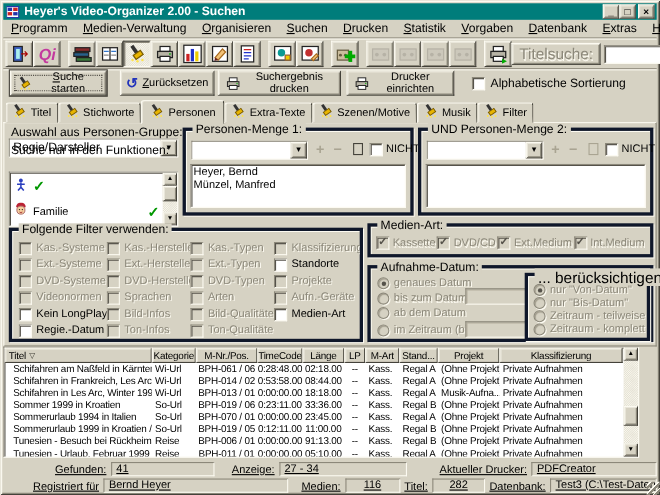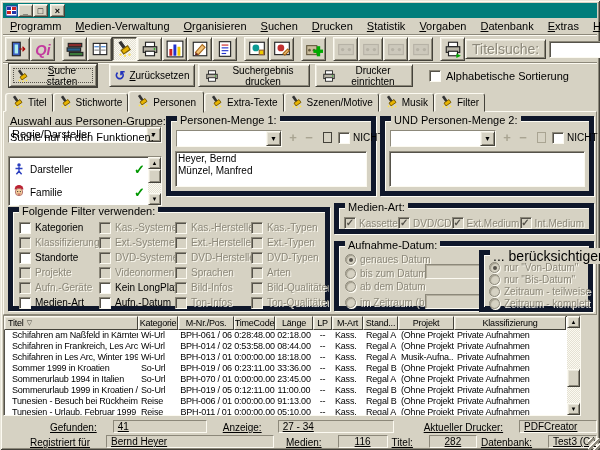--- a/index.html
+++ b/index.html
@@ -13,21 +13,21 @@
     position:absolute; left:0; top:0; width:600px; height:450px; background:#d6d2c3;
     box-shadow: inset 1px 1px 0 #e9e6da, inset -1px -1px 0 #44423a,
                 inset 2px 2px 0 #fcfaf1, inset -2px -2px 0 #8c887a;
   }
   
   .up   { background:#d6d2c3; border:1px solid; border-color:#fcfaf1 #44423a #44423a #fcfaf1;
           box-shadow: inset 1px 1px 0 #e9e6da, inset -1px -1px 0 #8c887a; }
   .field{ background:#fff; border:1px solid; border-color:#8c887a #fcfaf1 #fcfaf1 #8c887a;
           box-shadow: inset 1px 1px 0 #55524a; }
   .sfield{ background:#d6d2c3; border:1px solid; border-color:#8c887a #fcfaf1 #fcfaf1 #8c887a;
-          padding:0 4px; white-space:nowrap; overflow:hidden; display:flex; align-items:center;margin-left:12px; }
+          padding:0 4px; white-space:nowrap; overflow:hidden; display:flex; align-items:center; }
   .checker { background-color:#e4e1d4;
     background-image:linear-gradient(45deg,#fcfaf1 25%,transparent 25%,transparent 75%,#fcfaf1 75%),
                      linear-gradient(45deg,#fcfaf1 25%,transparent 25%,transparent 75%,#fcfaf1 75%);
     background-size:2px 2px; background-position:0 0,1px 1px; }
 
   
   .titlebar { position:absolute; left:3px; top:3px; right:3px; height:15px; background:#007d7b;
     color:#fff; display:flex; align-items:center; padding:0 2px; }
   .title-icon { width:12px; height:12px; margin-left:1px; }
   .title-text { font-weight:bold; font-size:11px; margin-left:4px; flex:1; white-space:nowrap; overflow:hidden; }
@@ -99,21 +99,21 @@
   .fl-item { height:23px; display:flex; align-items:center; padding:2px 3px 0 3px; gap:4px; }
   .fl-item svg { width:14px; height:14px; flex:0 0 auto; }
   .fl-label { flex:1; font-size:10px; }
   .fl-check { color:#009700; font-weight:bold; font-size:13px; line-height:10px; }
 
   .vscroll { width:13px; display:flex; flex-direction:column; flex:0 0 auto; }
   .sc-btn { height:12px; font-size:6px; line-height:10px; text-align:center; color:#000; padding:0; flex:0 0 auto; }
   .sc-track { flex:1; position:relative; }
   .sc-thumb { position:absolute; left:0; right:0; }
 
-  .group { position:absolute; border:5px solid #0f172a; box-shadow:inset 1px 1px 0 #fcfaf1, 1px 1px 0 #fcfaf1; }
+  .group { position:absolute; border:3px solid #0f172a; box-shadow:inset 1px 1px 0 #fcfaf1, 1px 1px 0 #fcfaf1; }
   .legend { position:absolute; top:-7px; left:6px; background:#d6d2c3; padding:0 3px; white-space:nowrap; }
 
   .menge-tools { position:absolute; top:9px; display:flex; align-items:center; }
   .pm-op { color:#a9a492; font-weight:bold; font-size:13px; width:16px; text-align:center; }
   .pm-sq { width:9px; height:11px; border:1px solid #44423a; background:#d6d2c3; margin:0 6px; }
   .pm-sq.dis { border-color:#a9a492; }
   .mlist { position:absolute; left:4px; top:30px; right:4px; bottom:4px; overflow:hidden; padding:1px 2px; }
   .mlist div { height:12px; line-height:12px; font-size:10px; white-space:nowrap; }
 
   .filtergrid { position:absolute; left:6px; top:8px; display:grid;
@@ -159,20 +159,21 @@
   <div class="titlebar">
     <span class="title-icon">
       <svg viewBox="0 0 12 12">
           <rect x="0" y="1" width="11" height="10" fill="#fff" stroke="#2233aa"></rect>
           <rect x="1" y="2" width="4" height="3" fill="#2233aa"></rect>
           <rect x="6" y="2" width="4" height="3" fill="#cc2222"></rect>
           <rect x="1" y="6" width="4" height="3" fill="#cc2222"></rect>
           <rect x="6" y="6" width="4" height="3" fill="#2233aa"></rect>
         </svg>
     </span>
+    <span class="title-text">Heyer's Video-Organizer 2.00 - Suchen</span>
     <button class="win-btn up">_</button>
     <button class="win-btn up">□</button>
     <button class="win-btn up close">×</button>
   </div>
 
   <div class="menubar">
       <span class="menu-item">Programm</span>
       <span class="menu-item">Medien-Verwaltung</span>
       <span class="menu-item">Organisieren</span>
       <span class="menu-item">Suchen</span>
@@ -510,21 +511,20 @@
       <span class="cbtn up">▼</span>
     </div>
     <div class="plabel" style="left:6px; top:19px;">Suche nur in den Funktionen:</div>
     <div class="funclist field">
       <div class="fl-items">
           <div class="fl-item">
             <span class="fl-ic"><svg viewBox="0 0 16 16">
                 <circle cx="8" cy="3.5" r="2" fill="#2b3fbf"></circle>
                 <path d="M8 5.5v5M4 7.5h8M5 14l3-3.5L11 14" stroke="#2b3fbf" stroke-width="1.6" fill="none"></path>
               </svg></span>
-            <span class="fl-label">Darsteller</span>
             <span class="fl-check">✓</span>
           </div>
           <div class="fl-item">
             <span class="fl-ic"><svg viewBox="0 0 16 16">
                 <path d="M3 5a5 5 0 0 1 10 0z" fill="#b23"></path>
                 <circle cx="8" cy="8" r="4.2" fill="#f6cf9e" stroke="#a66"></circle>
                 <circle cx="6.5" cy="7.5" r="0.7" fill="#222"></circle>
                 <circle cx="9.5" cy="7.5" r="0.7" fill="#222"></circle>
                 <path d="M6.5 10q1.5 1.2 3 0" stroke="#a33" fill="none"></path>
               </svg></span>
@@ -580,24 +580,20 @@
           <span style="font-size:10px;">NICHT</span>
         </label>
       </div>
       <div class="mlist field"></div>
     </div>
 
     <div class="group" style="left:4px; top:95px; width:322px; height:104px;">
       <span class="legend">Folgende Filter verwenden:</span>
       <div class="filtergrid">
           <label class="checkline">
-            <span class="cb"></span>
-            <span>Kategorien</span>
-          </label>
-          <label class="checkline">
             <span class="cb dis"></span>
             <span class="dis-label">Kas.-Systeme</span>
           </label>
           <label class="checkline">
             <span class="cb dis"></span>
             <span class="dis-label">Kas.-Hersteller</span>
           </label>
           <label class="checkline">
             <span class="cb dis"></span>
             <span class="dis-label">Kas.-Typen</span>
@@ -665,21 +661,21 @@
           <label class="checkline">
             <span class="cb dis"></span>
             <span class="dis-label">Bild-Qualitäten</span>
           </label>
           <label class="checkline">
             <span class="cb"></span>
             <span>Medien-Art</span>
           </label>
           <label class="checkline">
             <span class="cb"></span>
-            <span>Aufn.-Datum</span>
+            <span>Regie.-Datum</span>
           </label>
           <label class="checkline">
             <span class="cb dis"></span>
             <span class="dis-label">Ton-Infos</span>
           </label>
           <label class="checkline">
             <span class="cb dis"></span>
             <span class="dis-label">Ton-Qualitäten</span>
           </label>
         </div>

